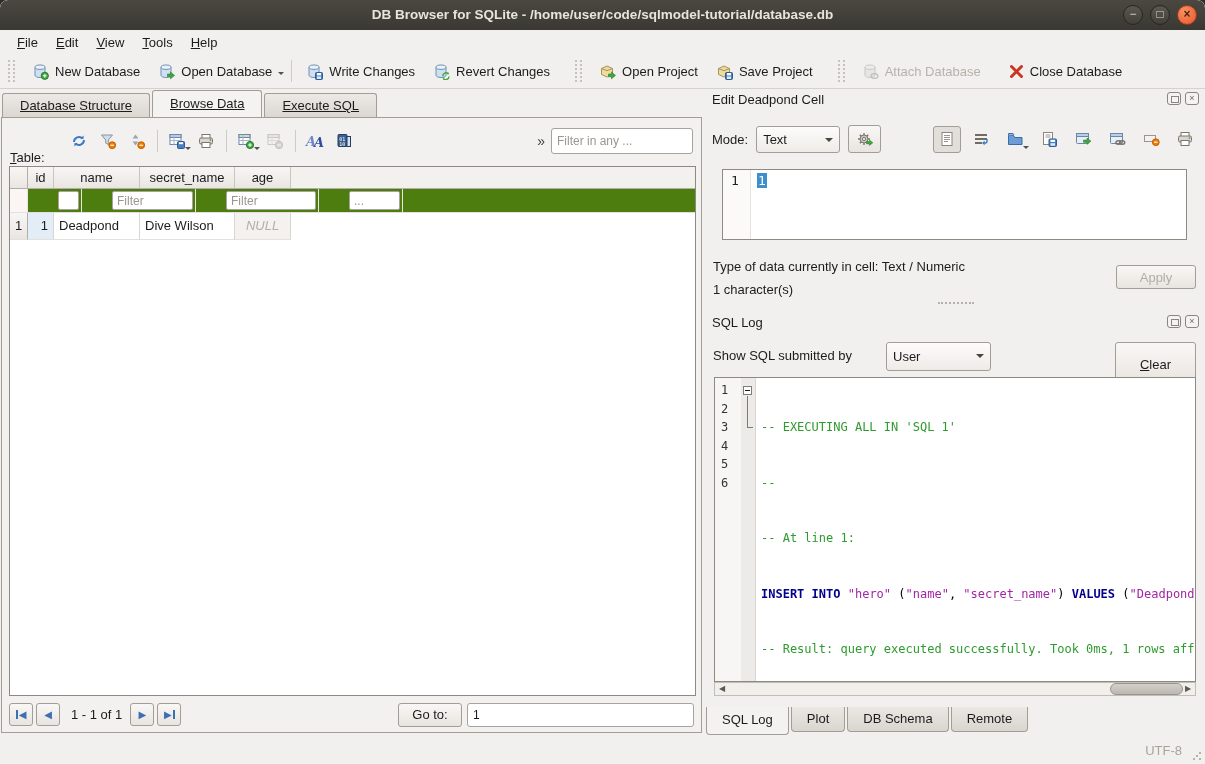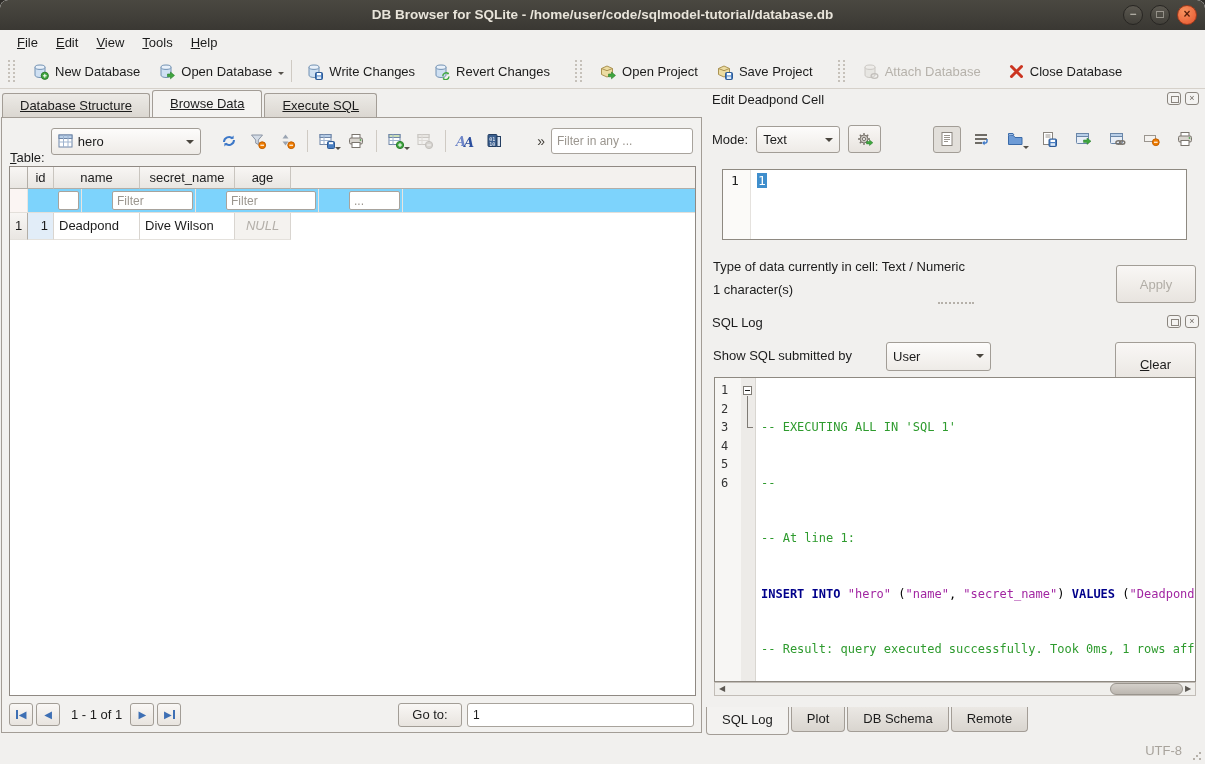--- a/index.html
+++ b/index.html
@@ -43,21 +43,21 @@
   .chev { color:#44403a; font-size:14px; padding:0 6px; }
   input { font-family:"Liberation Sans",sans-serif; font-size:12px; color:#1c1c1c; background:#fff; border:1px solid #a8a39c; border-radius:3px; padding:0 5px; outline:none; }
   input::placeholder { color:#9b968f; }
   .filter-any { width:142px; height:26px; }
 
   
   .grid { position:absolute; left:7px; top:48px; width:687px; height:530px; background:#fff; border:1px solid #8f8983; overflow:hidden; }
   .g-row { display:flex; }
   .g-head { height:22px; }
   .g-head .cell { background:linear-gradient(#f8f6f4,#e9e6e2); border-right:1px solid #c9c5bf; border-bottom:1px solid #b3aea7; text-align:center; line-height:21px; }
-  .g-filter { height:24px; background:#7dd3fc; border-bottom:1px solid #e3dfda;gap:28px; }
+  .g-filter { height:24px; background:#4d7c0f; border-bottom:1px solid #e3dfda;gap:28px; }
   .g-filter .cell { border-right:1px solid #e9e5e0; padding:2px; }
   .g-filter input { width:100%; height:19px; border-radius:2px; padding:0 4px; }
   .g-data { height:27px; }
   .g-data .cell { border-right:1px solid #d9d5d0; border-bottom:1px solid #e4e1dc; line-height:26px; padding:0 5px; }
   .cell.rownum { width:18px; flex:none; background:linear-gradient(#f8f6f4,#e9e6e2); border-right:1px solid #b3aea7; text-align:center; padding:0; }
   .cell.c-id { width:26px; flex:none; }
   .cell.c-name { width:86px; flex:none; }
   .cell.c-secret { width:95px; flex:none; }
   .cell.c-age { width:56px; flex:none; }
   .cell.fill { flex:1; border-right:none; }
@@ -86,21 +86,21 @@
   .ebtn .mini-caret { position:absolute; right:0; bottom:1px; width:0; height:0; border:3px solid transparent; border-top-color:#55514b; }
   .gear-btn { width:33px; height:28px; margin-left:8px; }
 
   .cell-editor { position:absolute; left:16px; top:79px; width:465px; height:71px; background:#fff; border:1px solid #8e8981; display:flex; font-family:"DejaVu Sans Mono",monospace; font-size:13px; }
   .cell-editor .gutter { width:28px; background:#fbfaf8; border-right:1px solid #e5e2de; text-align:left; padding:3px 0 0 8px; color:#222; }
   .cell-editor .content { padding:3px 0 0 6px; }
   .sel { background:#3f8ecc; color:#fff; padding:0 1px; }
 
   .type-info { position:absolute; left:7px; top:169px; }
   .char-info { position:absolute; left:7px; top:192px; }
-  .apply-btn { position:absolute; right:9px; top:175px; width:80px; height:38px; color:#b1ada6;text-align:right; }
+  .apply-btn { position:absolute; right:9px; top:175px; width:80px; height:24px; color:#b1ada6;text-align:right; }
   .h-handle { position:absolute; left:50%; top:212px; width:36px; height:4px; margin-left:-18px; border-top:2px dotted #b5b0a9; }
 
   .show-row { position:absolute; left:0; top:252px; right:0; height:29px; }
   .show-label { position:absolute; left:7px; top:6px; }
   .show-combo { position:absolute; left:180px; top:0; width:105px; height:29px; }
   .clear-btn { position:absolute; right:9px; top:0; width:81px; height:45px; }
   .clear-btn .accel::first-letter, .show-none {}
 
   .log-editor { position:absolute; left:8px; top:287px; width:482px; height:305px; background:#fff; border:1px solid #8e8981; display:flex; font-family:"DejaVu Sans Mono",monospace; font-size:12px; line-height:18.5px; overflow:hidden; }
   .log-gutter { width:26px; flex:none; background:#f7f6f4; color:#333; text-align:left; padding:3px 0 0 6px; }
@@ -262,31 +262,20 @@
     <div class="tabs-row">
       <div class="tab">Database Structure</div>
       <div class="tab active">Browse Data</div>
       <div class="tab">Execute SQL</div>
     </div>
 
     <div class="browse-panel">
 
       <div class="table-row">
         <span class="accel" style="margin-right:6px;margin-top:33px;">Table:</span>
-        <div class="combo" style="width:150px;">
-          <span>
-              <svg class="ic" width="15" height="14" viewBox="0 0 15 14">
-                <rect x="1" y="1" width="13" height="12" fill="#fff" stroke="#6f86a8"></rect>
-                <rect x="1" y="1" width="13" height="3.5" fill="#b9cfe8" stroke="#6f86a8"></rect>
-                <path d="M5.5 1v12M10 1v12M1 8h13" stroke="#9fb4cf"></path>
-              </svg>
-            </span>
-          <span>hero</span>
-          <span class="arrow"></span>
-        </div>
 
         <div class="gbtn" style="margin-left:14px;">
           <svg class="ic" width="18" height="18" viewBox="0 0 18 18">
               <path d="M4 10a5 5 0 0 1 8.6-3.4" fill="none" stroke="#3d78c8" stroke-width="2"></path>
               <path d="M13.6 3.4v3.4h-3.4z" fill="#3d78c8"></path>
               <path d="M14 8a5 5 0 0 1-8.6 3.4" fill="none" stroke="#3d78c8" stroke-width="2"></path>
               <path d="M4.4 14.6v-3.4h3.4z" fill="#3d78c8"></path>
             </svg>
         </div>
         <div class="gbtn">

